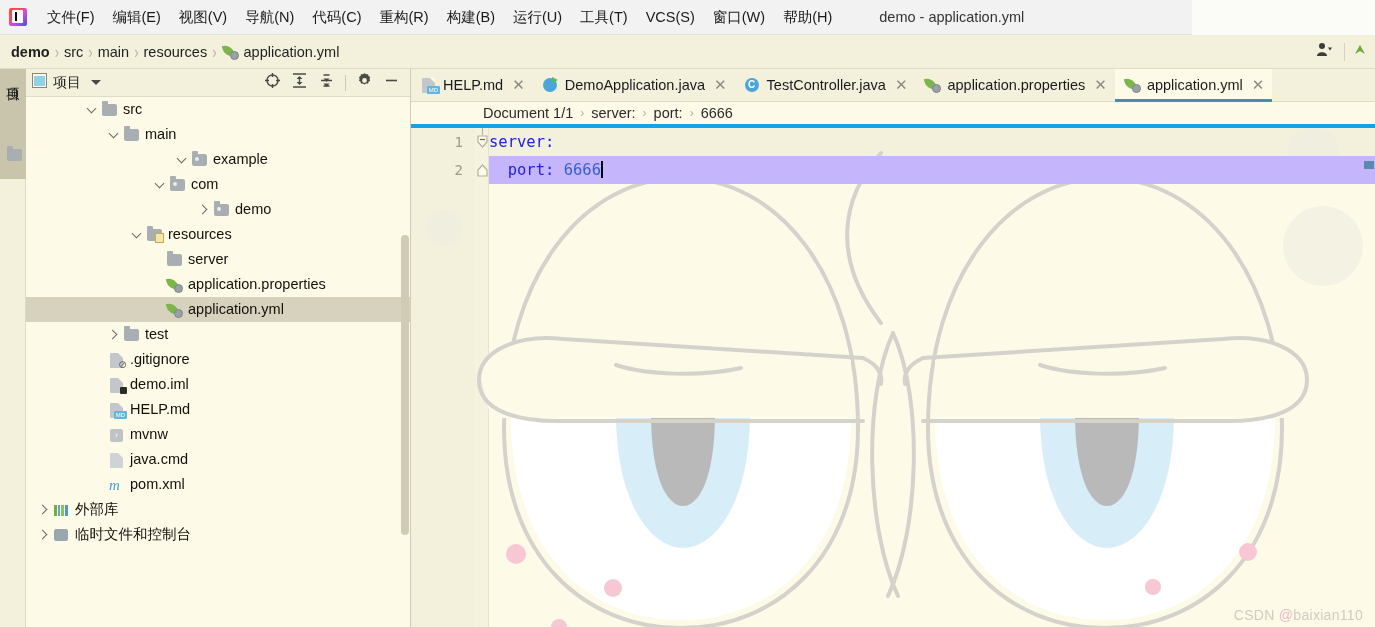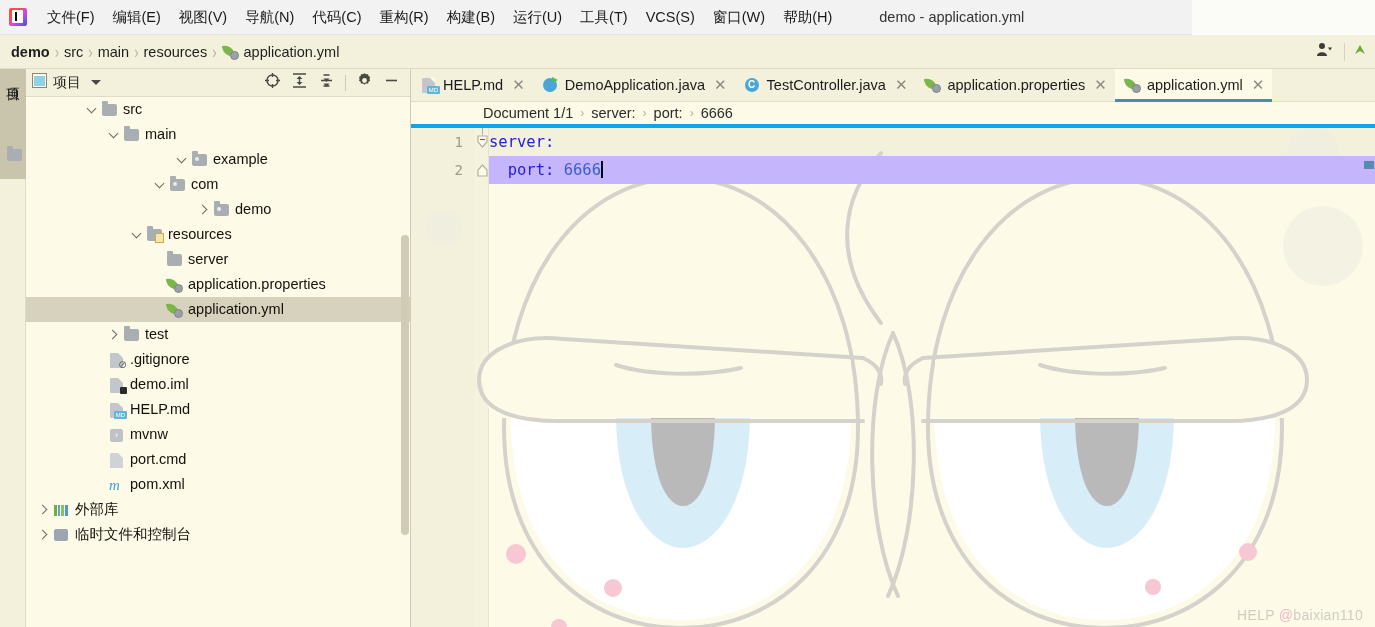--- a/index.html
+++ b/index.html
@@ -493,21 +493,21 @@
           <span class="mvnico">›</span>
         </span>
         <span class="lbl">mvnw</span>
       </div>
 
       <div class="trow">
         <span style="width:82px"></span>
         <span class="ico">
           <span class="fileico" style="background:#cfd3d7"></span>
         </span>
-        <span class="lbl">port.cmd</span>
+        <span class="lbl">java.cmd</span>
       </div>
 
       <div class="trow">
         <span style="width:82px"></span>
         <span class="ico">
           <span class="pomico">m</span>
         </span>
         <span class="lbl">pom.xml</span>
       </div>
 
@@ -672,16 +672,16 @@
       <div class="codetext">
         <div class="cline"><span class="k-key">server:</span></div>
         <div class="cline cur"><span>  </span><span class="k-key">port:</span><span class="k-num"> 6666</span><span class="caret-bar"></span></div>
       </div>
 
       <div class="ed-scrollbar">
         <div class="thumb"></div>
       </div>
     </div>
 
-    <div class="watermark"><span>HELP </span><span class="at">@</span><span>baixian110</span></div>
+    <div class="watermark"><span>CSDN </span><span class="at">@</span><span>baixian110</span></div>
   </div>
 
 </div>
 
 </body></html>

